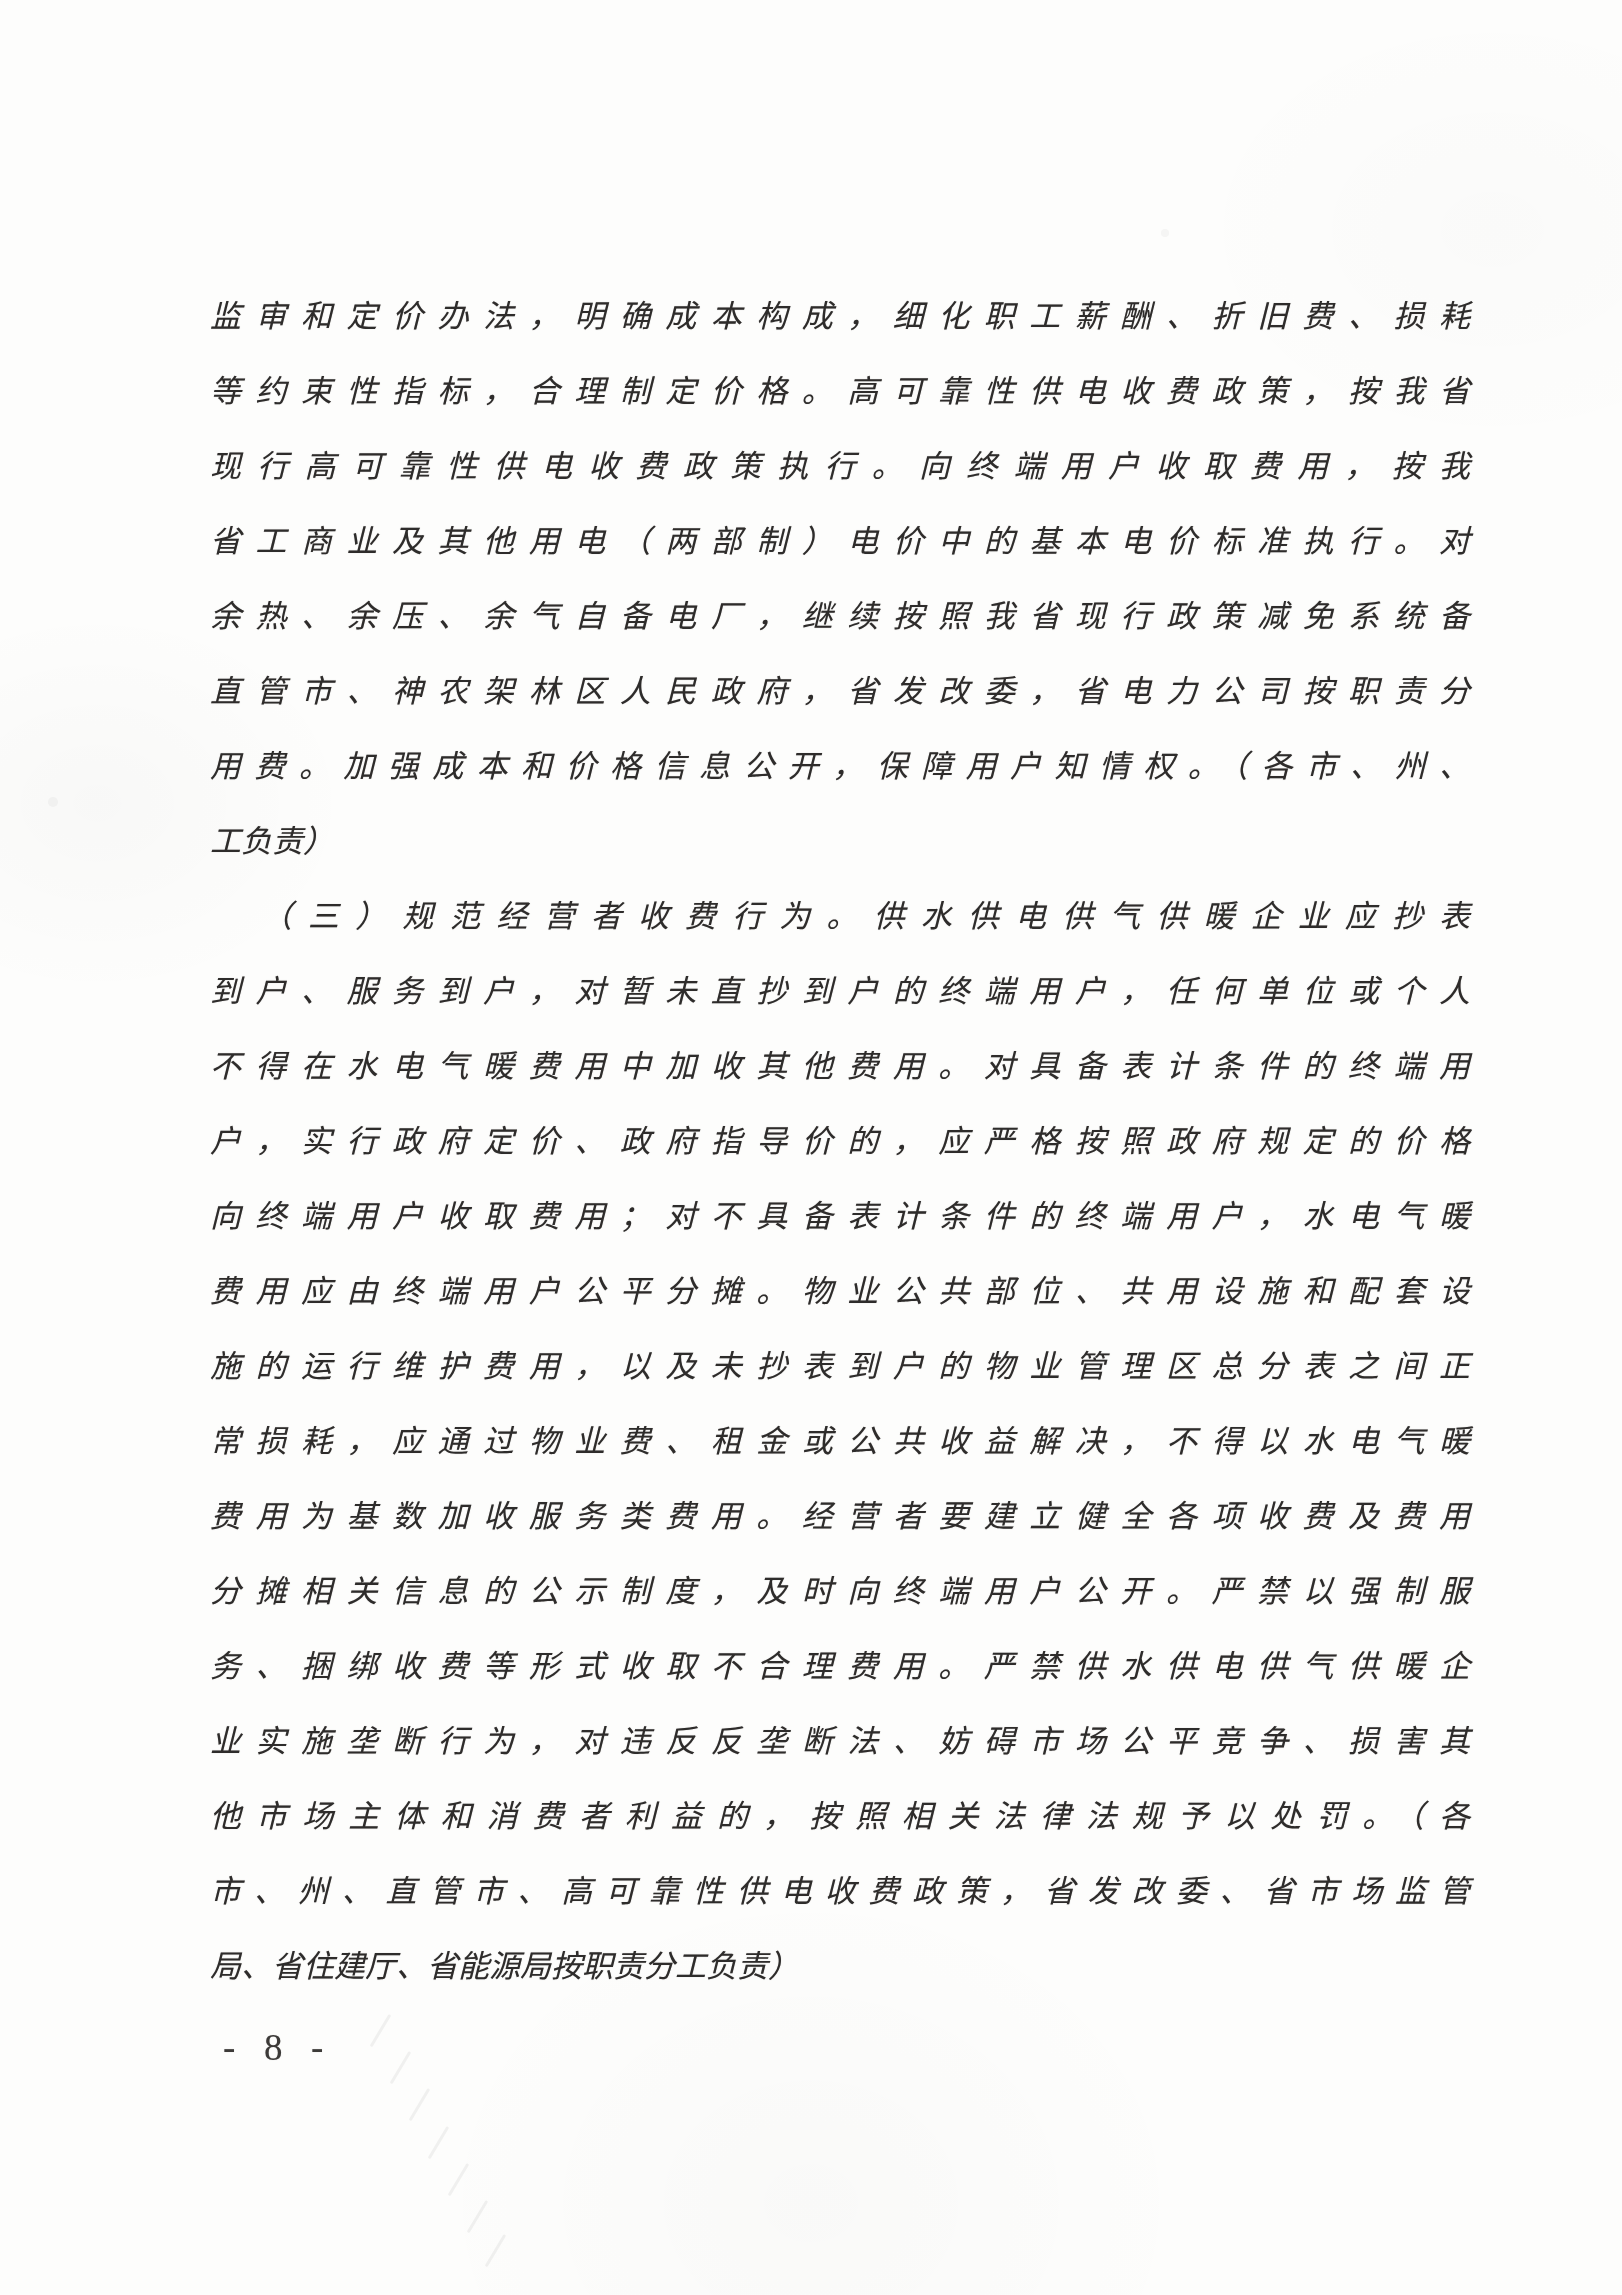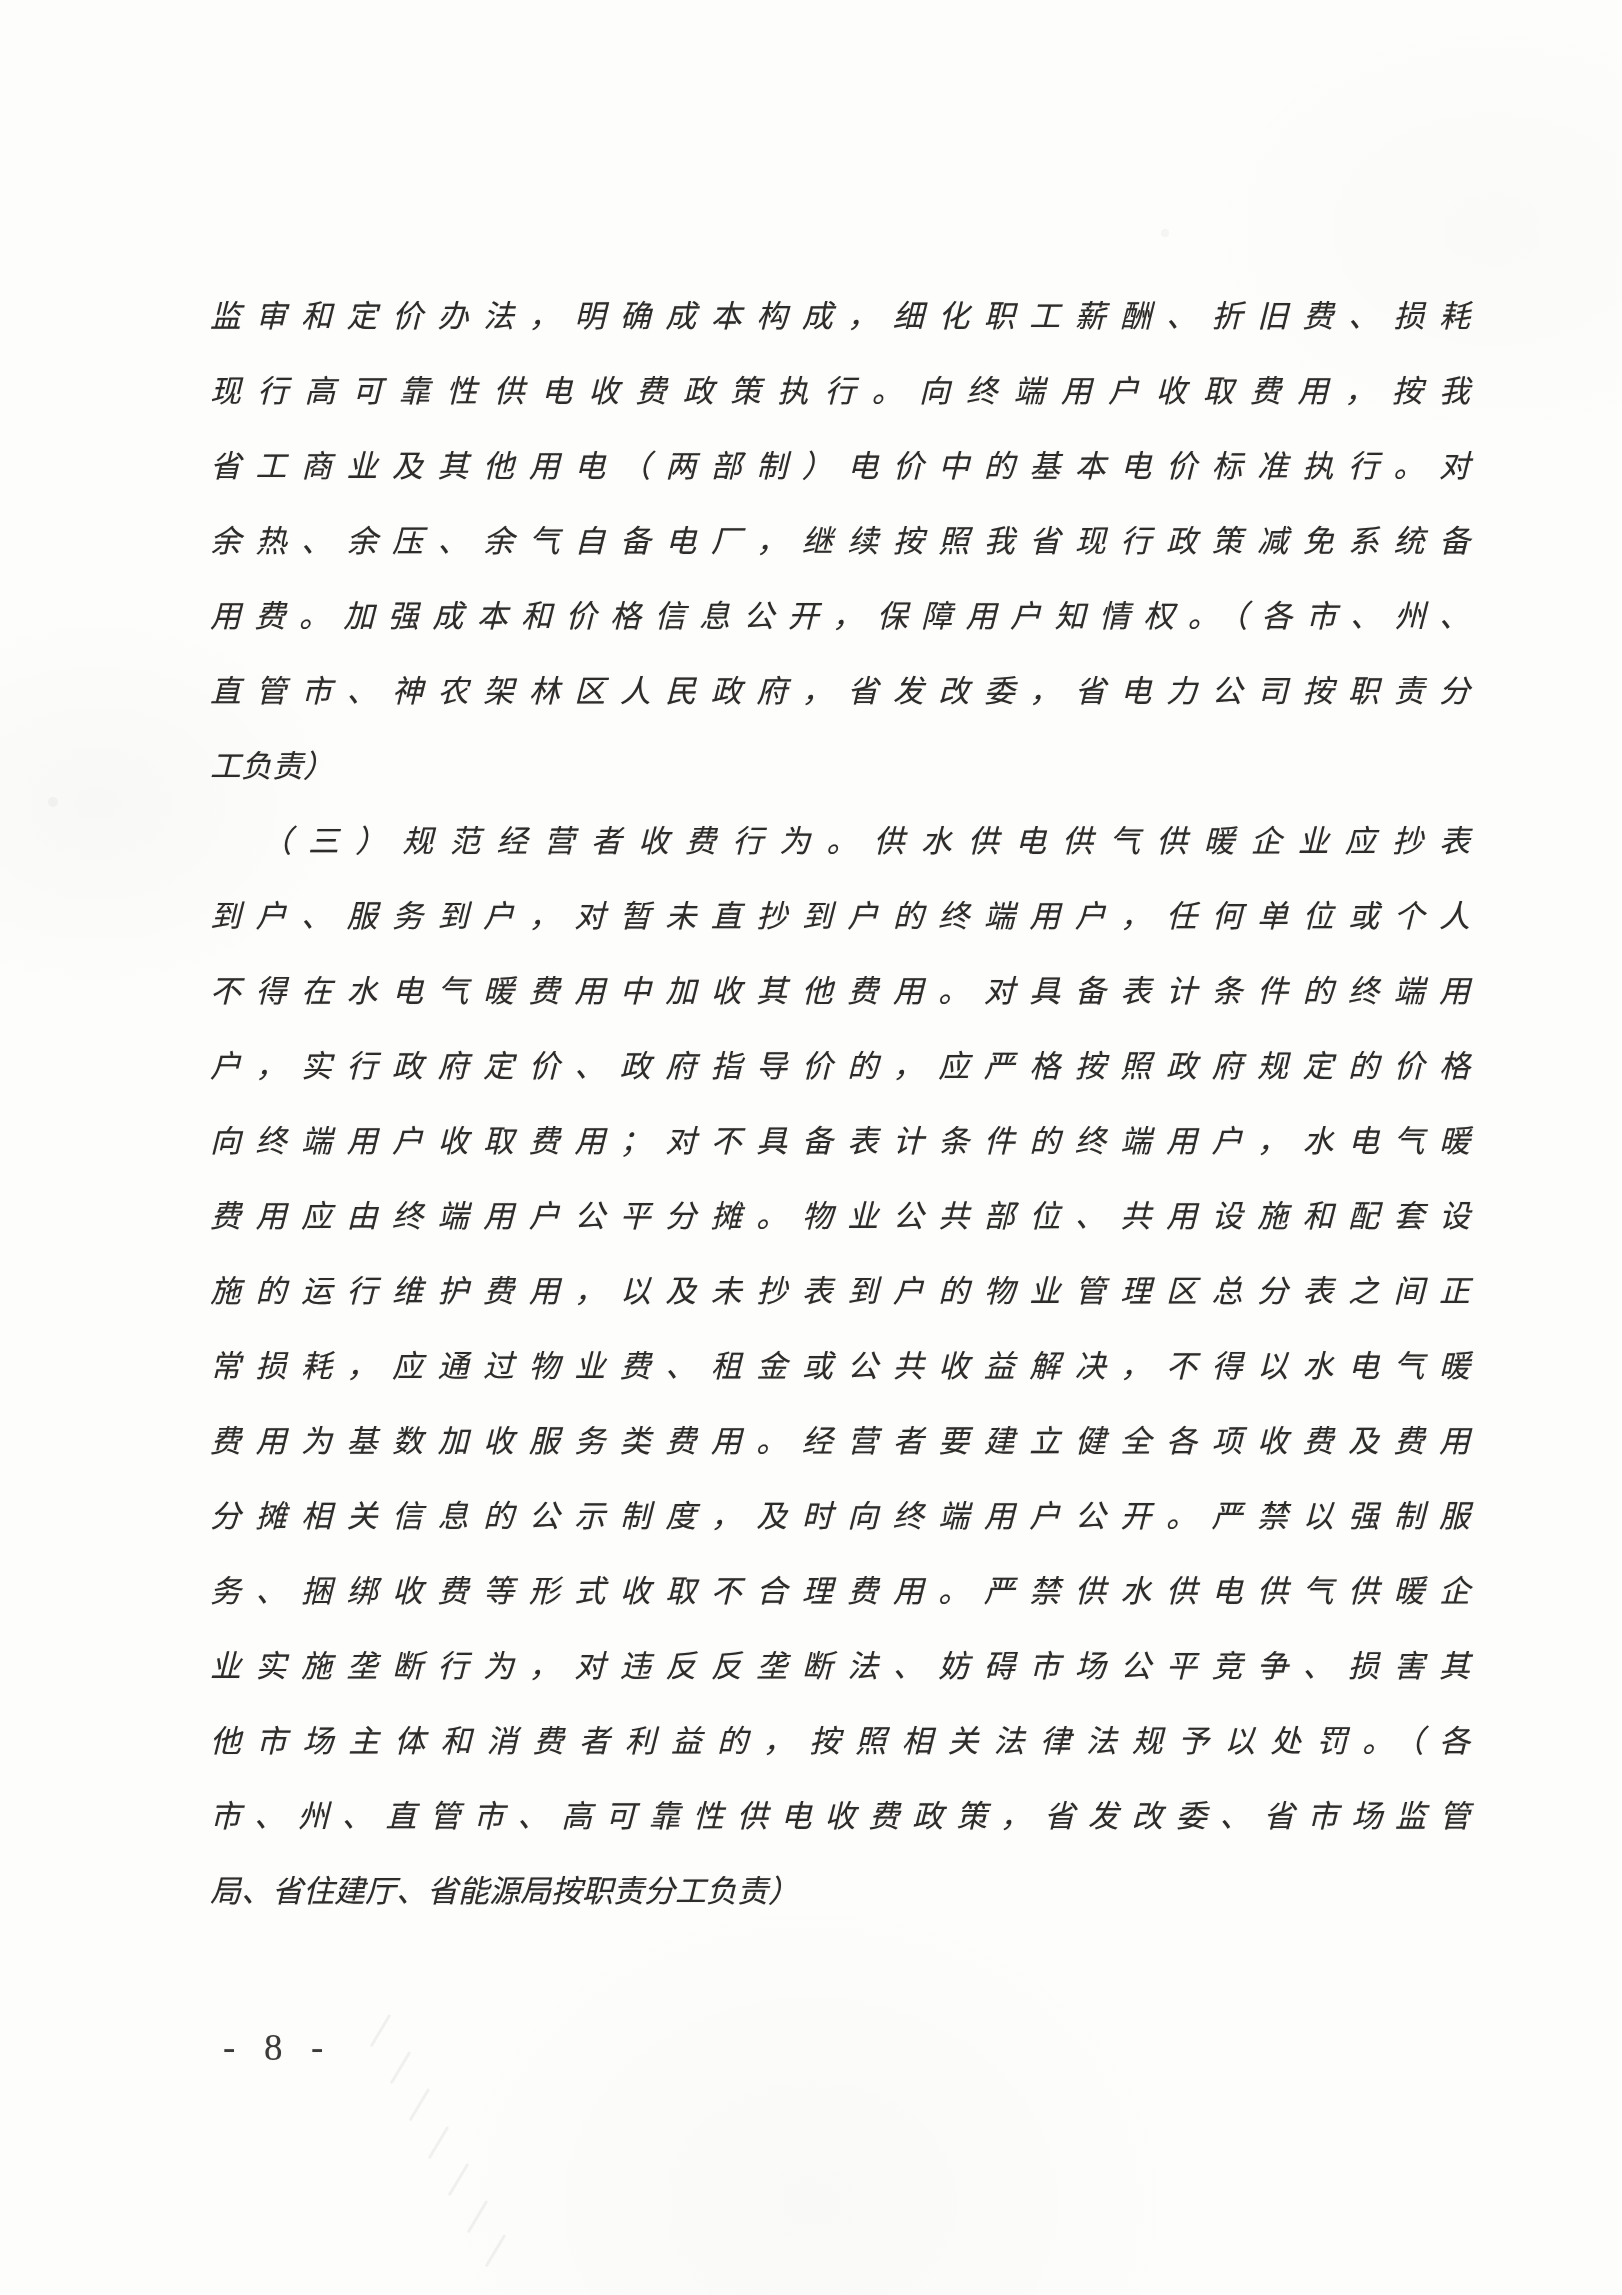--- a/index.html
+++ b/index.html
@@ -67,25 +67,26 @@
 </style>
 </head>
 <body>
 
 <div class="page">
 
   <div class="text-block">
 
     <div class="paragraph">
       <div class="line">监审和定价办法，明确成本构成，细化职工薪酬、折旧费、损耗</div>
+      <div class="line">等约束性指标，合理制定价格。高可靠性供电收费政策，按我省</div>
       <div class="line">现行高可靠性供电收费政策执行。向终端用户收取费用，按我</div>
       <div class="line">省工商业及其他用电（两部制）电价中的基本电价标准执行。对</div>
       <div class="line">余热、余压、余气自备电厂，继续按照我省现行政策减免系统备</div>
+      <div class="line">直管市、神农架林区人民政府，省发改委，省电力公司按职责分</div>
       <div class="line">用费。加强成本和价格信息公开，保障用户知情权。（各市、州、</div>
-      <div class="line">直管市、神农架林区人民政府，省发改委，省电力公司按职责分</div>
       <div class="line para-end">工负责）</div>
     </div>
 
     <div class="paragraph">
       <div class="line first-indent">（三）规范经营者收费行为。供水供电供气供暖企业应抄表</div>
       <div class="line">到户、服务到户，对暂未直抄到户的终端用户，任何单位或个人</div>
       <div class="line">不得在水电气暖费用中加收其他费用。对具备表计条件的终端用</div>
       <div class="line">户，实行政府定价、政府指导价的，应严格按照政府规定的价格</div>
       <div class="line">向终端用户收取费用；对不具备表计条件的终端用户，水电气暖</div>
       <div class="line">费用应由终端用户公平分摊。物业公共部位、共用设施和配套设</div>

